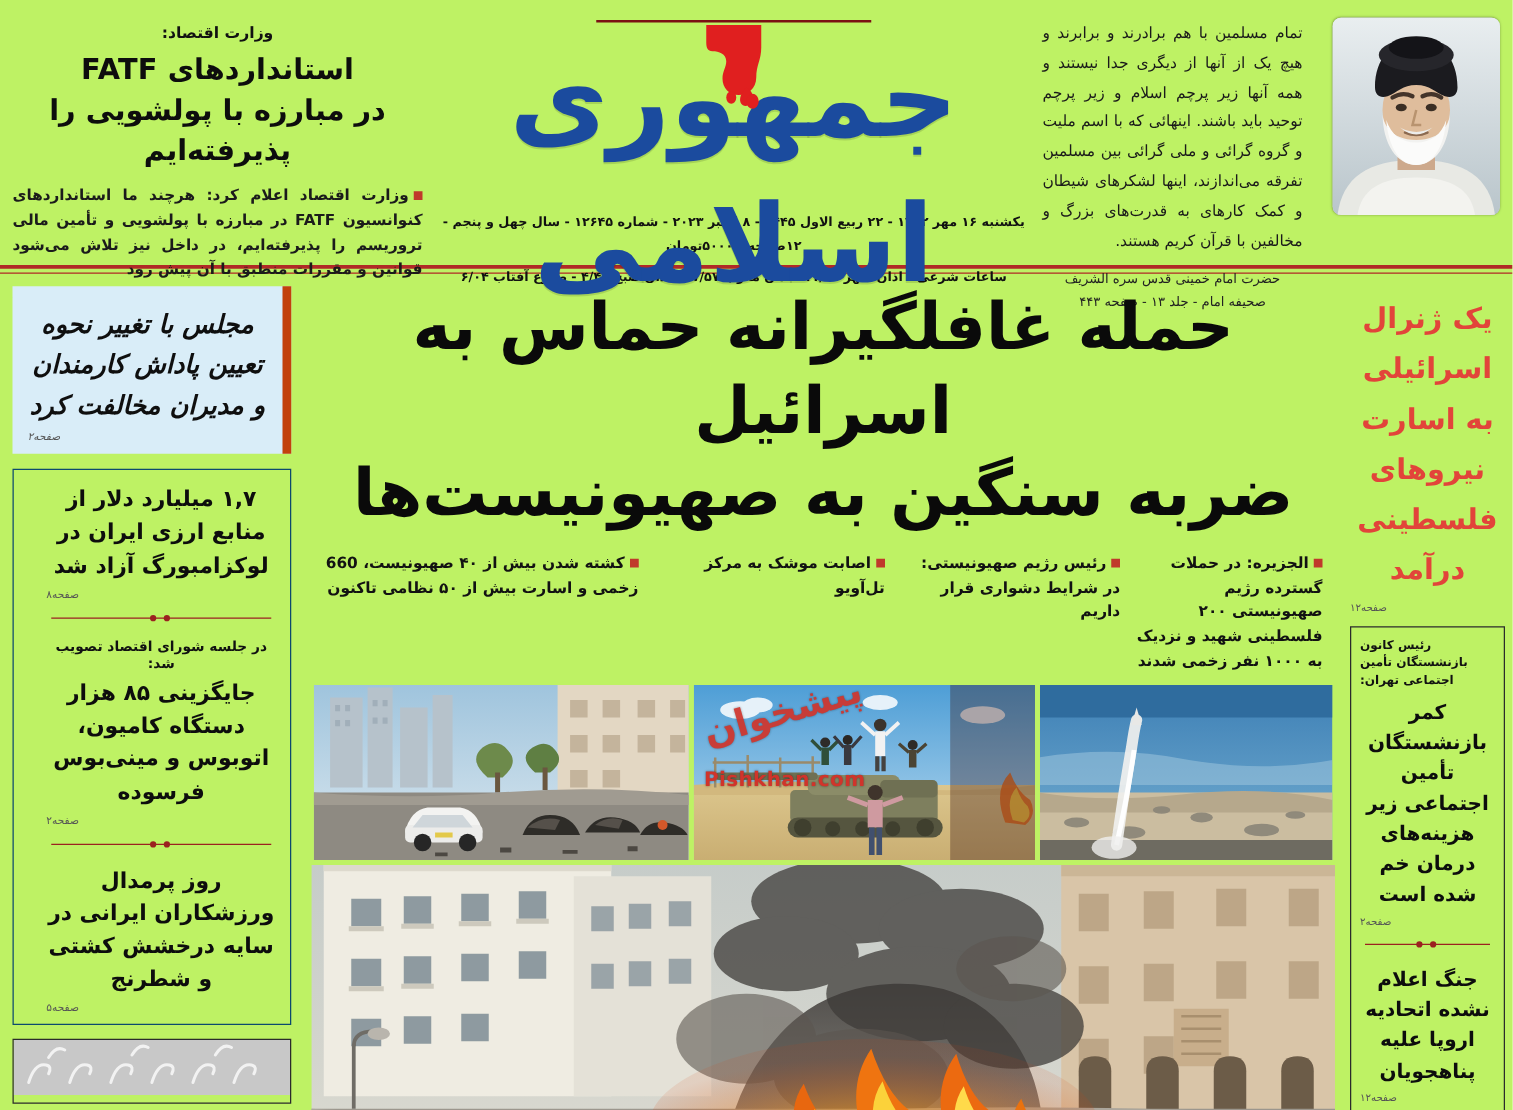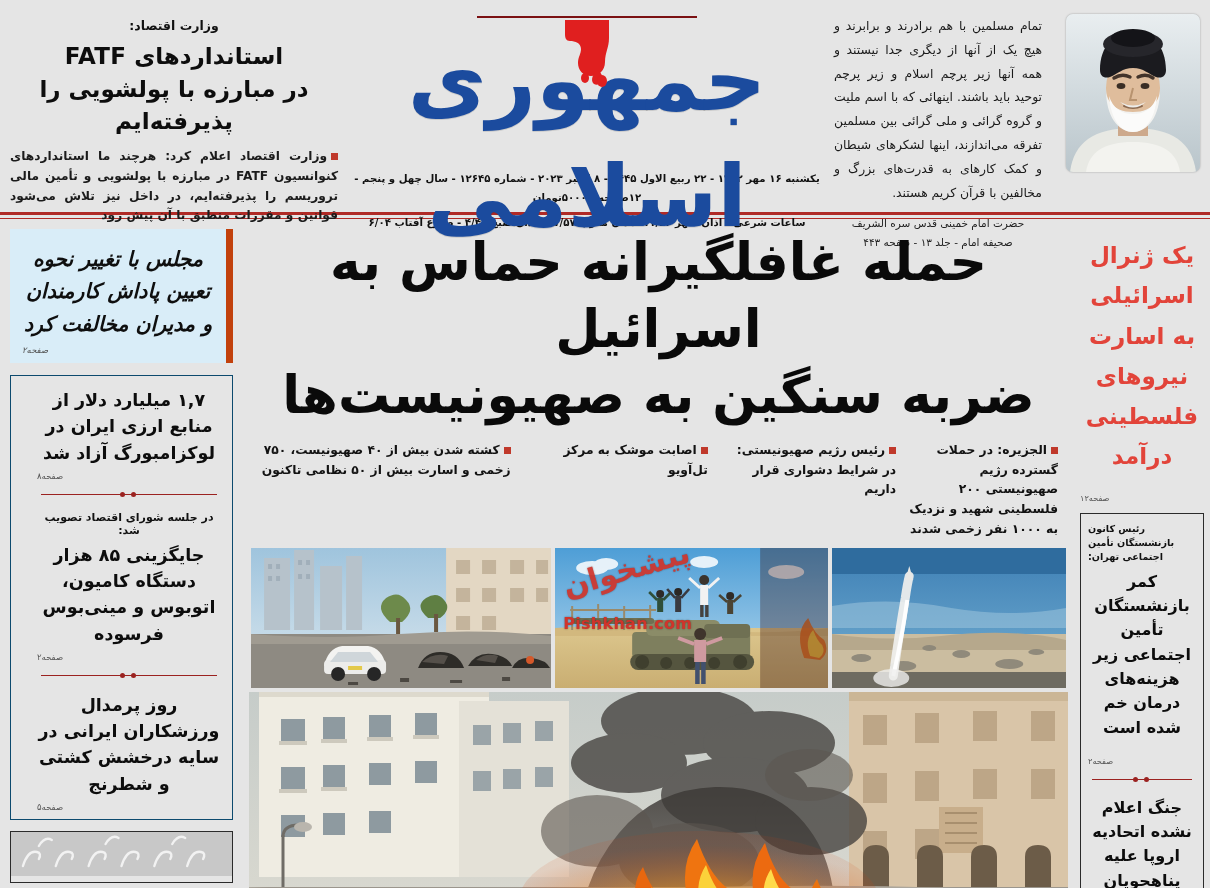--- a/index.html
+++ b/index.html
@@ -11,21 +11,21 @@
     background: #ffffff;
     font-family: "DejaVu Sans", "Liberation Sans", sans-serif;
     overflow: hidden;
     position: relative;
   }
 
   .page {
     width: 1210px;
     height: 888px;
     position: relative;
-    background: #e5e5e5;
+    background: #bef264;
   }
 
   
   .masthead-band {
     display: flex;
     flex-direction: row-reverse;
     height: 212px;
     width: 1210px;
     align-items: flex-start;
   }
@@ -363,21 +363,21 @@
     font-size: 16px;
     font-weight: bold;
     line-height: 1.52;
     text-align: center;
     color: #0d0d0d;
   }
   .pg-left {
     font-size: 8.2px;
     color: #555;
     text-align: left;
-    margin-top: 16px;
+    margin-top: 4px;
   }
 </style>
 </head>
 <body>
 
 <div class="page">
 
   <div class="masthead-band">
 
     <div class="econ-col">
@@ -508,21 +508,21 @@
       </div>
     </div>
 
     <div class="center-col">
       <div class="main-head">
         <span>حمله غافلگیرانه حماس به اسرائیل</span>
         <span class="l2">ضربه سنگین به صهیونیست‌ها</span>
       </div>
 
       <div class="bullets">
-        <div class="bullet b1"><span class="sq"></span><span>کشته شدن بیش از ۴۰ صهیونیست، ۷۵۰ زخمی و اسارت بیش از ۵۰ نظامی تاکنون</span></div>
+        <div class="bullet b1"><span class="sq"></span><span>کشته شدن بیش از ۴۰ صهیونیست، 660 زخمی و اسارت بیش از ۵۰ نظامی تاکنون</span></div>
         <div class="bullet b2"><span class="sq"></span><span>اصابت موشک به مرکز تل‌آویو</span></div>
         <div class="bullet b3"><span class="sq"></span><span>رئیس رژیم صهیونیستی: در شرایط دشواری قرار داریم</span></div>
         <div class="bullet b4"><span class="sq"></span><span>الجزیره: در حملات گسترده رژیم صهیونیستی ۲۰۰ فلسطینی شهید و نزدیک به ۱۰۰۰ نفر زخمی شدند</span></div>
       </div>
 
       <div class="photo-strip">
 
         <div class="ph ph1">
           <svg viewBox="0 0 235 140" preserveAspectRatio="xMidYMid slice">
             <defs>

